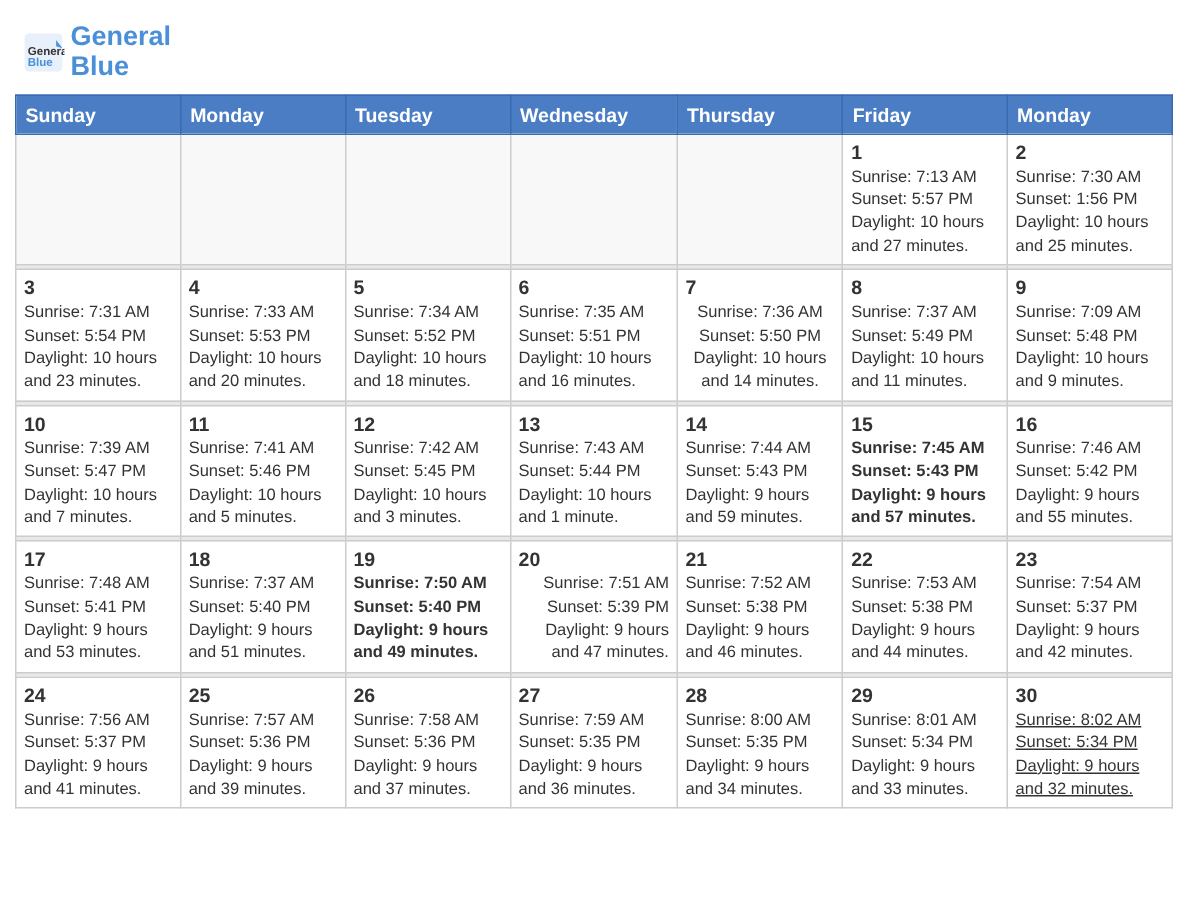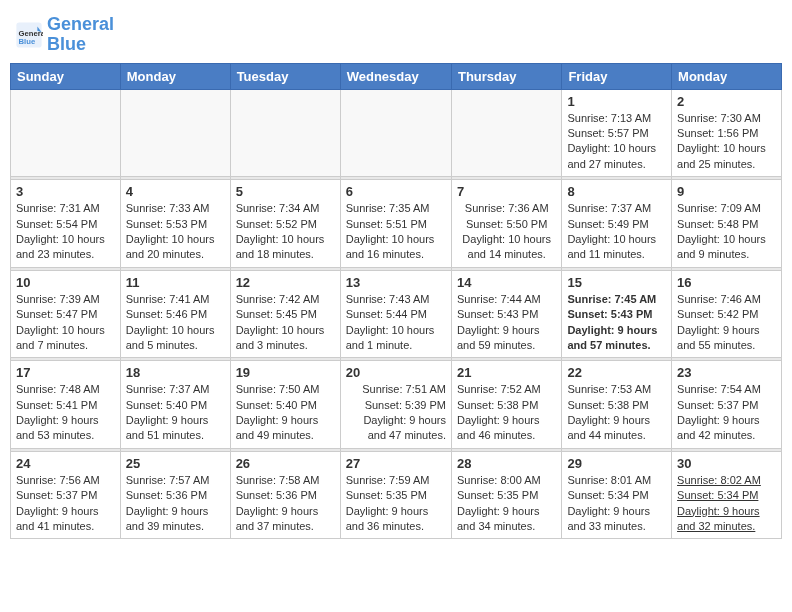--- a/index.html
+++ b/index.html
@@ -264,21 +264,21 @@
 Daylight: 9 hours and 53 minutes.</div>
         </td>
         <td>
           <span class="day-number">18</span>
           <div class="day-info" style="white-space: pre-line;">Sunrise: 7:37 AM
 Sunset: 5:40 PM
 Daylight: 9 hours and 51 minutes.</div>
         </td>
         <td>
           <span class="day-number">19</span>
-          <div class="day-info" style="white-space: pre-line;">Sunrise: 7:50 AM
+          <div class="day-info" style="white-space: pre-line; font-weight: bold;">Sunrise: 7:50 AM
 Sunset: 5:40 PM
 Daylight: 9 hours and 49 minutes.</div>
         </td>
         <td>
           <span class="day-number">20</span>
           <div class="day-info" style="white-space: pre-line; text-align: right;">Sunrise: 7:51 AM
 Sunset: 5:39 PM
 Daylight: 9 hours and 47 minutes.</div>
         </td>
         <td>

